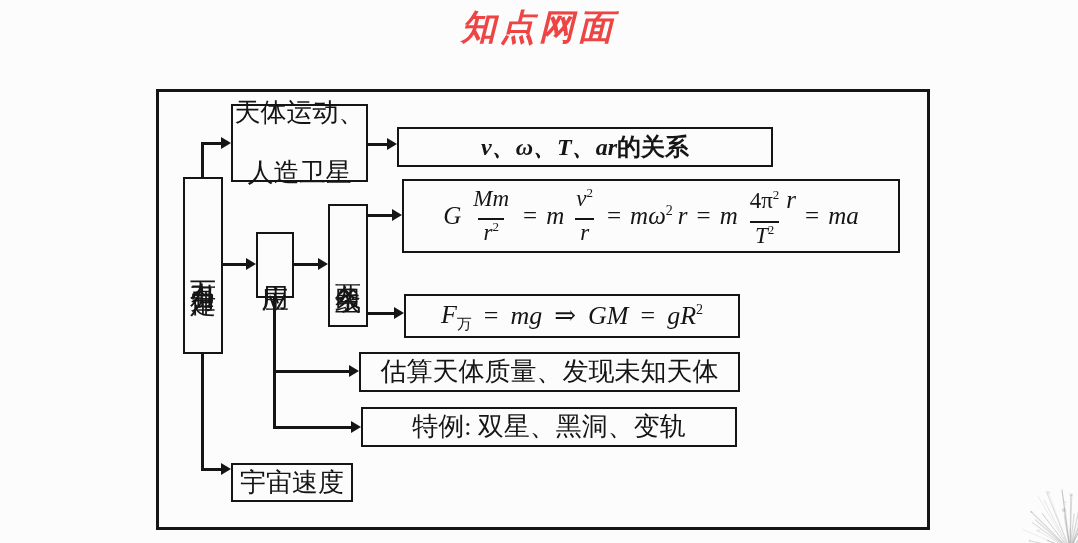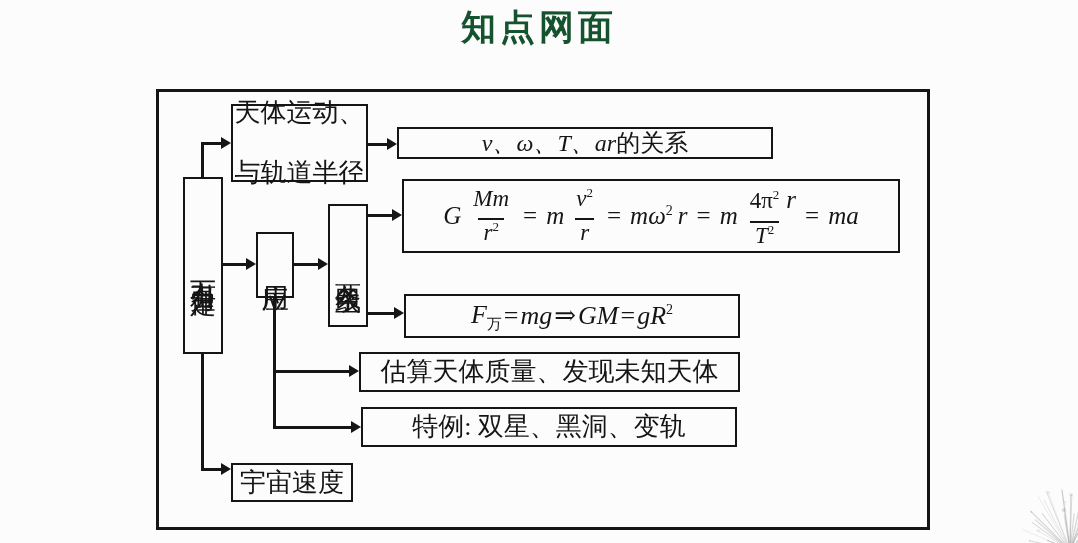--- a/index.html
+++ b/index.html
@@ -13,21 +13,22 @@
     width:1078px;height:543px;
     background:var(--bg);
     overflow:hidden;
     color:var(--ink);
   }
   .page-title{
     position:absolute; left:0; top:4px; width:1078px;
     text-align:center;
     font-family:"Liberation Sans","DejaVu Sans",sans-serif;
     font-weight:700; font-size:35px; letter-spacing:4px;
-    color:#14532d;
+    color:#ef4444;
+    font-style:italic;
   }
   .frame{
     position:absolute; left:156px; top:89px; width:774px; height:441px;
     border:3px solid var(--ink); box-sizing:border-box;
     background:transparent;
   }
   .box{
     position:absolute; box-sizing:border-box;
     border:2px solid var(--ink);
     display:flex; align-items:center; justify-content:center;
@@ -40,21 +41,21 @@
     letter-spacing:2px;
   }
   .hline,.vline{ position:absolute; background:var(--ink); }
   .arrow-r{
     position:absolute; width:0; height:0;
     border-top:6px solid transparent; border-bottom:6px solid transparent;
     border-left:10px solid var(--ink);
   }
   
   .formula{ gap:7px; font-size:25px; }
-  .formula2{ font-size:26px; }
+  .formula2{ gap:10px; font-size:26px; }
   .it{ font-style:italic; }
   .up{ font-style:normal; }
   .grp{ white-space:nowrap; }
   .formula sup, .formula2 sup{ font-size:14px; font-style:normal; }
   .formula2 sub{ font-size:15px; font-style:normal; }
   .frac{
     display:inline-flex; flex-direction:column; align-items:center;
     line-height:1.15; font-size:23px;
   }
   .frac .num{ padding:0 5px;text-align:right; }
@@ -74,24 +75,24 @@
   <div class="page-title">知点网面</div>
 
   <div class="frame"></div>
 
   <div class="box vbox" style="left:183px;top:177px;width:40px;height:177px;font-size:26px;">
     <span>万有引力定律</span>
   </div>
 
   <div class="box" style="left:231px;top:104px;width:137px;height:78px;flex-direction:column;line-height:1.4;gap:24px;">
     <span>天体运动、</span>
-    <span>与轨道半径</span>
-  </div>
-
-  <div class="box relation-box" style="left:397px;top:127px;width:376px;height:32px;">
+    <span>人造卫星</span>
+  </div>
+
+  <div class="box relation-box" style="left:397px;top:127px;width:376px;height:40px;font-weight:bold;">
     <span class="it">v、ω、T、a</span>
     <span class="it">r</span>
     <span>的关系</span>
   </div>
 
   <div class="box formula" style="left:402px;top:179px;width:498px;height:74px;">
     <span class="it">G</span>
     <span class="frac">
       <span class="num it">Mm</span>
       <span class="den"><span class="it">r</span><sup class="up">2</sup></span>

